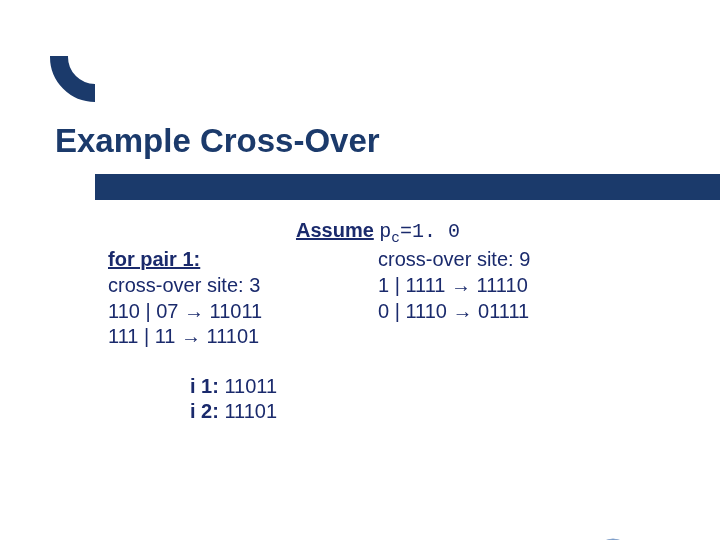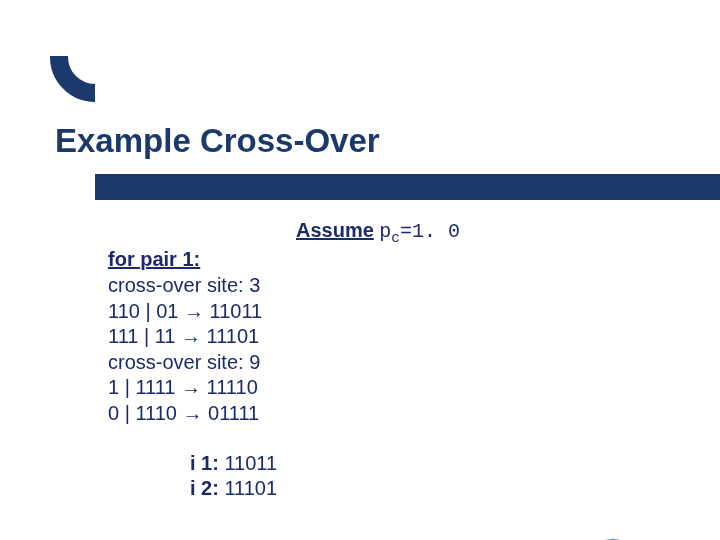--- a/index.html
+++ b/index.html
@@ -85,21 +85,21 @@
   }
   .assume .pc {
     font-family: "Courier New", Courier, monospace;
   }
   .assume sub {
     font-size: 0.72em;
     vertical-align: sub;
   }
   .cols {
     display: flex;
-    flex-direction: column;
+    flex-direction: row;
     gap: 0;
   }
   .col {
     flex: 0 0 50%;
   }
   .col .hdr {
     font-weight: bold;
     text-decoration: underline;
   }
   .arrow {
@@ -152,21 +152,21 @@
 
     <p class="assume">
       <span class="u">Assume</span>
       <span class="pc"> <span>p</span><sub>c</sub><span>=1. 0</span></span>
     </p>
 
     <div class="cols">
       <div class="col">
         <p class="hdr">for pair 1:</p>
         <p>cross-over site: 3</p>
-        <p><span>110 | 01 </span><span class="arrow">→</span><span> 11011</span></p>
+        <p><span>110 | 07 </span><span class="arrow">→</span><span> 11011</span></p>
         <p><span>111 | 11 </span><span class="arrow">→</span><span> 11101</span></p>
       </div>
       <div class="col">
         <p>cross-over site: 9</p>
         <p><span>1 | 1111 </span><span class="arrow">→</span><span> 11110</span></p>
         <p><span>0 | 1110 </span><span class="arrow">→</span><span> 01111</span></p>
       </div>
     </div>
 
 

